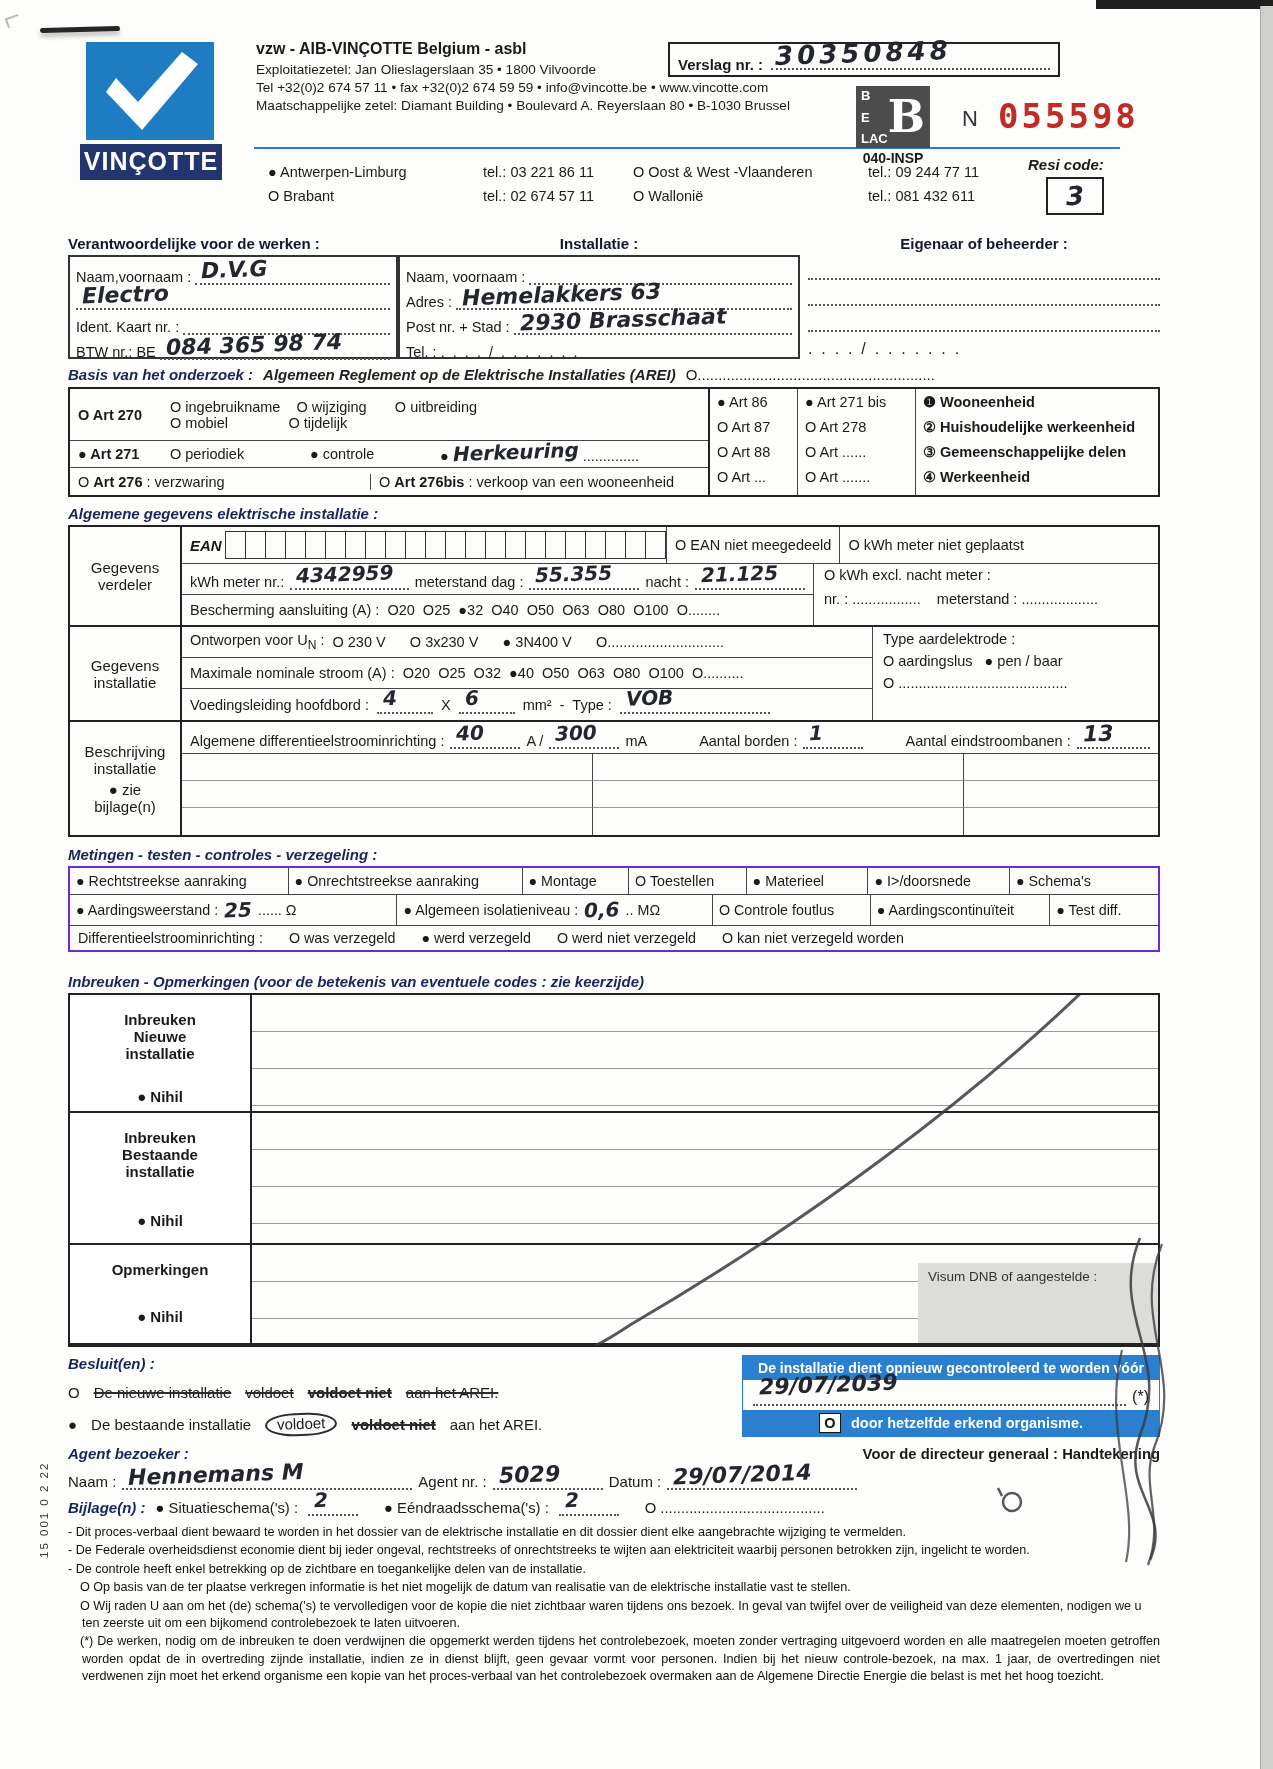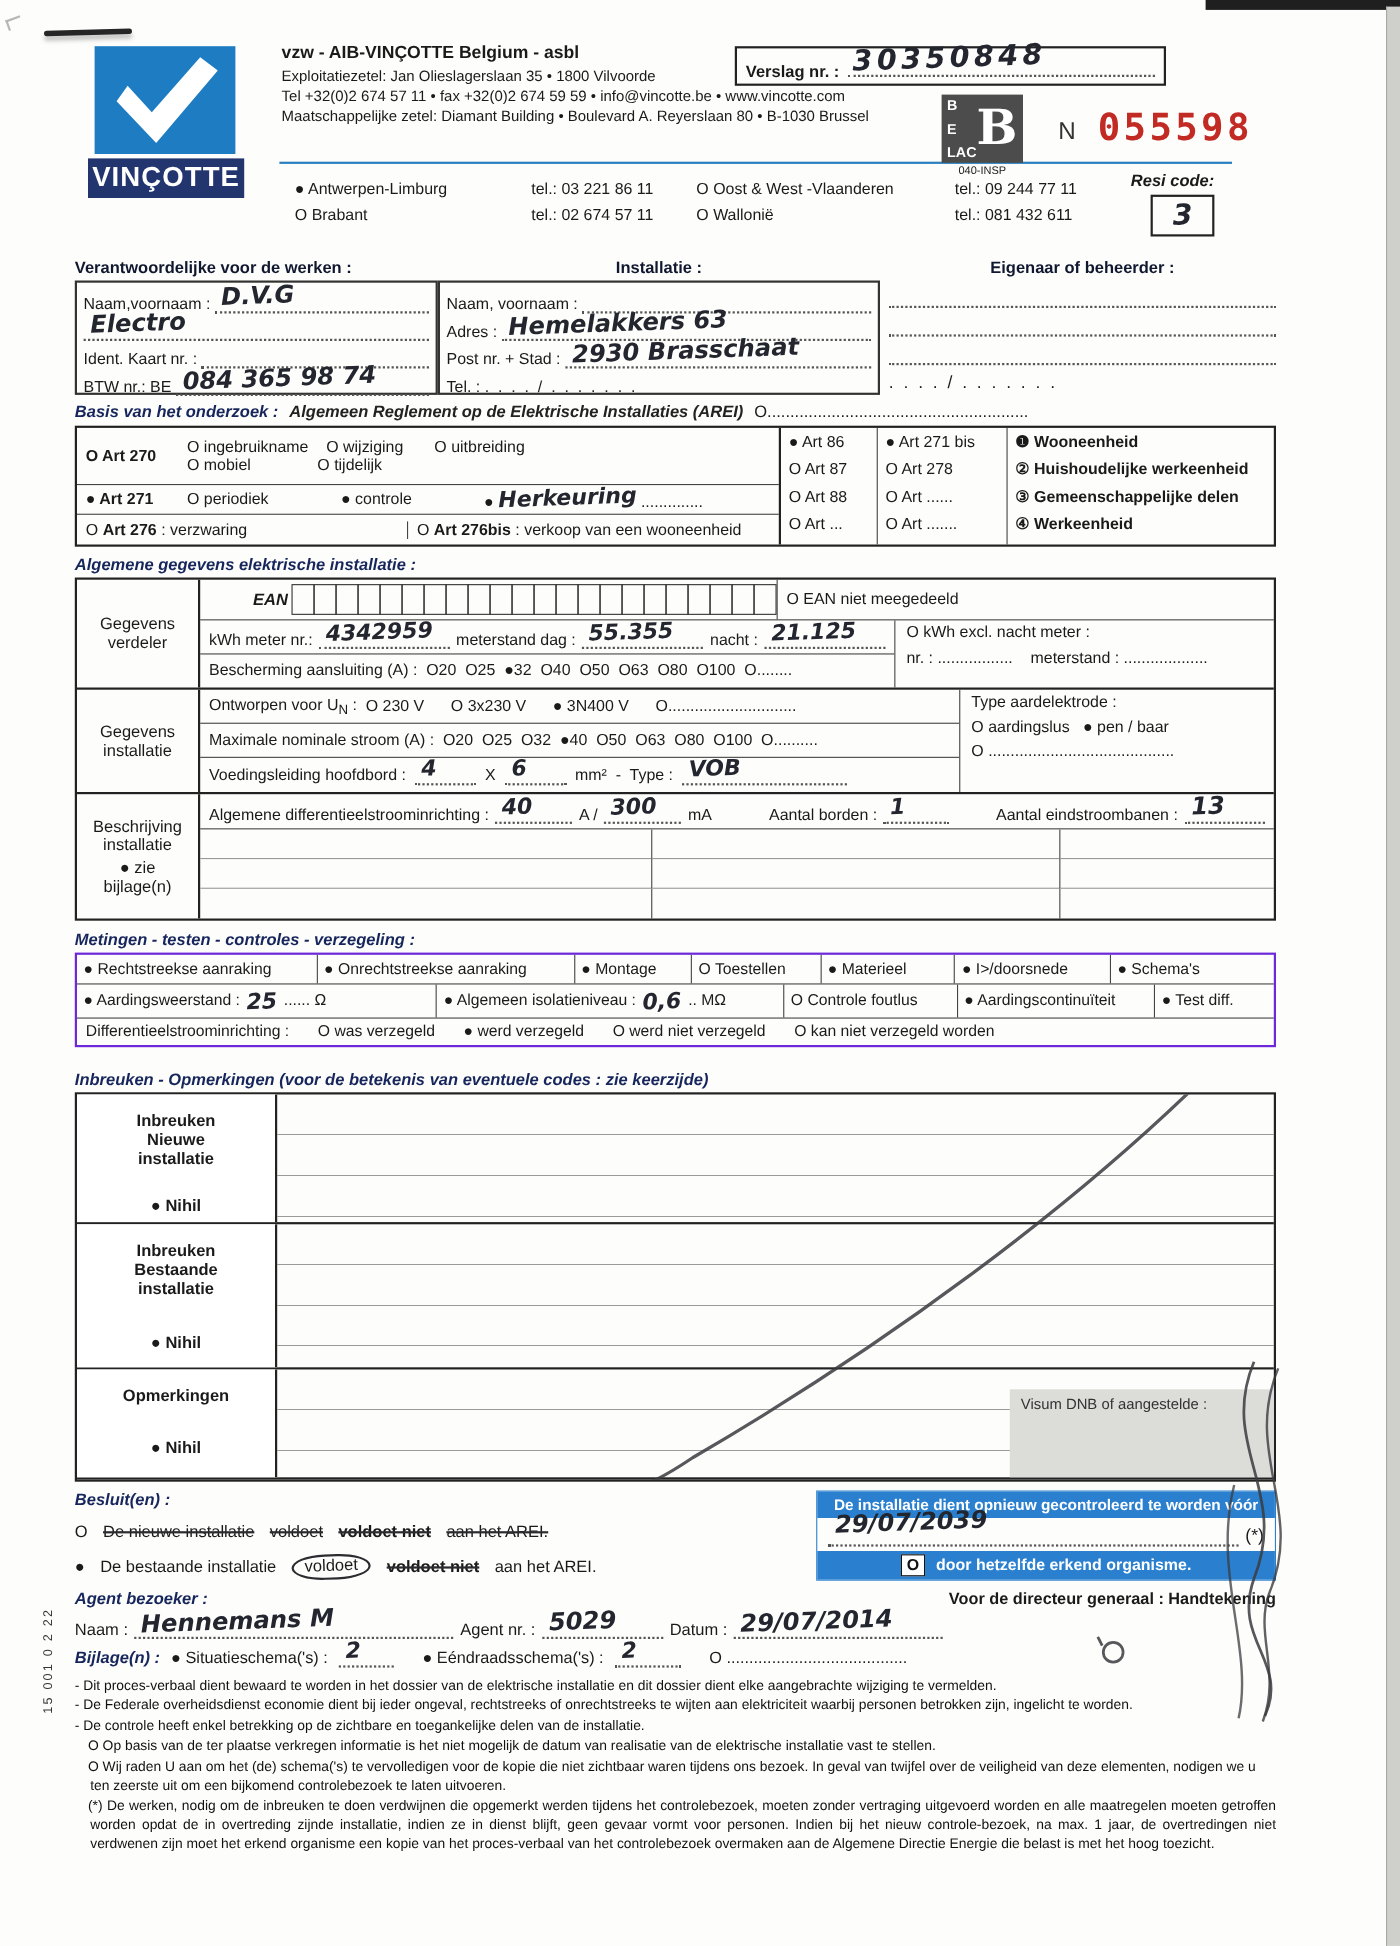--- a/index.html
+++ b/index.html
@@ -34,21 +34,21 @@
   .addr { font-size:13.6px; margin-bottom:3px; }
   .tagline { color:#2a7fc0; font-size:15.5px; margin-top:3px; }
   .blue-line { position:absolute; left:186px; top:113px; width:866px; height:2px; background:#2a7fc0; }
   .verslag-box { position:absolute; left:600px; top:8px; width:392px; border:2px solid #222; padding:4px 8px 2px; display:flex; align-items:baseline; gap:8px; }
   .verslag-lab { font-weight:bold; font-size:15px; white-space:nowrap; }
   .verslag-dots { flex:1; border-bottom:2px dotted #555; position:relative; height:22px; }
   .verslag-dots .hw-lg { position:absolute; left:4px; top:-8px; }
   .belac { position:absolute; left:788px; top:52px; width:74px; height:62px; background:#4c4c4c; color:#fff; display:flex; padding:3px 5px; }
   .belac-col { display:flex; flex-direction:column; justify-content:space-between; font-weight:bold; font-size:13px; line-height:1; }
   .belac-big { flex:1; text-align:center; font-weight:bold; font-size:44px; line-height:56px; font-family:"DejaVu Serif", serif; }
-  .belac-sub { position:absolute; left:788px; top:116px; width:74px; text-align:center; font-size:10px; font-weight:normal; }
+  .belac-sub { position:absolute; left:788px; top:116px; width:74px; text-align:center; font-size:14px; font-weight:bold; }
   .n-label { position:absolute; left:894px; top:72px; font-size:22px; color:#333; }
   .n-value { position:absolute; left:930px; top:62px; font-family:"DejaVu Sans Mono", monospace; font-weight:bold; font-size:34px; color:#c22a24; letter-spacing:3px; }
   .regions { position:absolute; left:200px; top:130px; width:720px; display:grid; grid-template-columns:215px 150px 235px 120px; row-gap:8px; font-size:14.5px; }
   .resi { position:absolute; left:960px; top:122px; width:120px; }
   .resi-lab { font-style:italic; font-weight:bold; font-size:15px; margin-bottom:4px; }
   .resi-box { width:58px; height:38px; border:2px solid #222; margin-left:18px; text-align:center; }
   .resi-box .hw { font-size:26px; margin-top:4px; }
 
   
   .title-band { border-top:5px solid #1d2f6e; border-bottom:5px solid #1d2f6e; padding:2px 0 3px; text-align:center; }
@@ -86,21 +86,21 @@
   .acolC { flex:1; font-weight:bold; }
   .hw-over { position:relative; }
   .hw-over .hw { position:relative; top:-2px; }
 
   
   .alg { border:2px solid #222; font-size:14.5px; }
   .alg-group { display:flex; border-bottom:2px solid #222; }
   .alg-group:last-child { border-bottom:none; }
   .alg-lab { width:112px; border-right:2px solid #222; text-align:center; display:flex; flex-direction:column; justify-content:center; font-size:15px; padding:4px 2px; }
   .alg-body { flex:1; }
-  .ean-row { display:flex; align-items:center; min-height:36px;padding-left:40px; }
+  .ean-row { display:flex; align-items:center; min-height:36px; }
   .ean-lab { width:44px; padding-left:8px; font-style:italic; font-weight:bold; font-size:15px; }
   .ean-cells { display:flex; }
   .ean-cells i { width:21px; height:28px; border:1px solid #333; margin-left:-1px; }
   .ean-o1 { border-left:1.5px solid #444; padding:0 8px; height:36px; display:flex; align-items:center; }
   .ean-o2 { border-left:1.5px solid #444; padding:0 8px; height:36px; display:flex; align-items:center; flex:1; }
   .g-bottom { display:flex; border-top:1.5px solid #444; }
   .g-bl { flex:1; }
   .g-br { width:345px; border-left:1.5px solid #444; padding:3px 10px; }
   .kwh-row { display:flex; align-items:flex-end; padding:3px 8px 4px; border-bottom:1.5px solid #444; min-height:31px; gap:6px; }
   .besch-row { display:flex; align-items:center; padding:3px 8px; min-height:30px; gap:8px; }
@@ -373,20 +373,21 @@
                 <i></i>
                 <i></i>
                 <i></i>
                 <i></i>
                 <i></i>
                 <i></i>
                 <i></i>
                 <i></i>
               </span>
             <span class="ean-o1">O EAN niet meegedeeld</span>
+            <span class="ean-o2">O kWh meter niet geplaatst</span>
           </div>
           <div class="g-bottom">
             <div class="g-bl">
               <div class="kwh-row">
                 <span>kWh meter nr.:</span>
                 <span class="fill" style="max-width:120px">
                     <span class="hw">4342959</span>
                   </span>
                 <span>meterstand dag :</span>
                 <span class="fill" style="max-width:110px">

